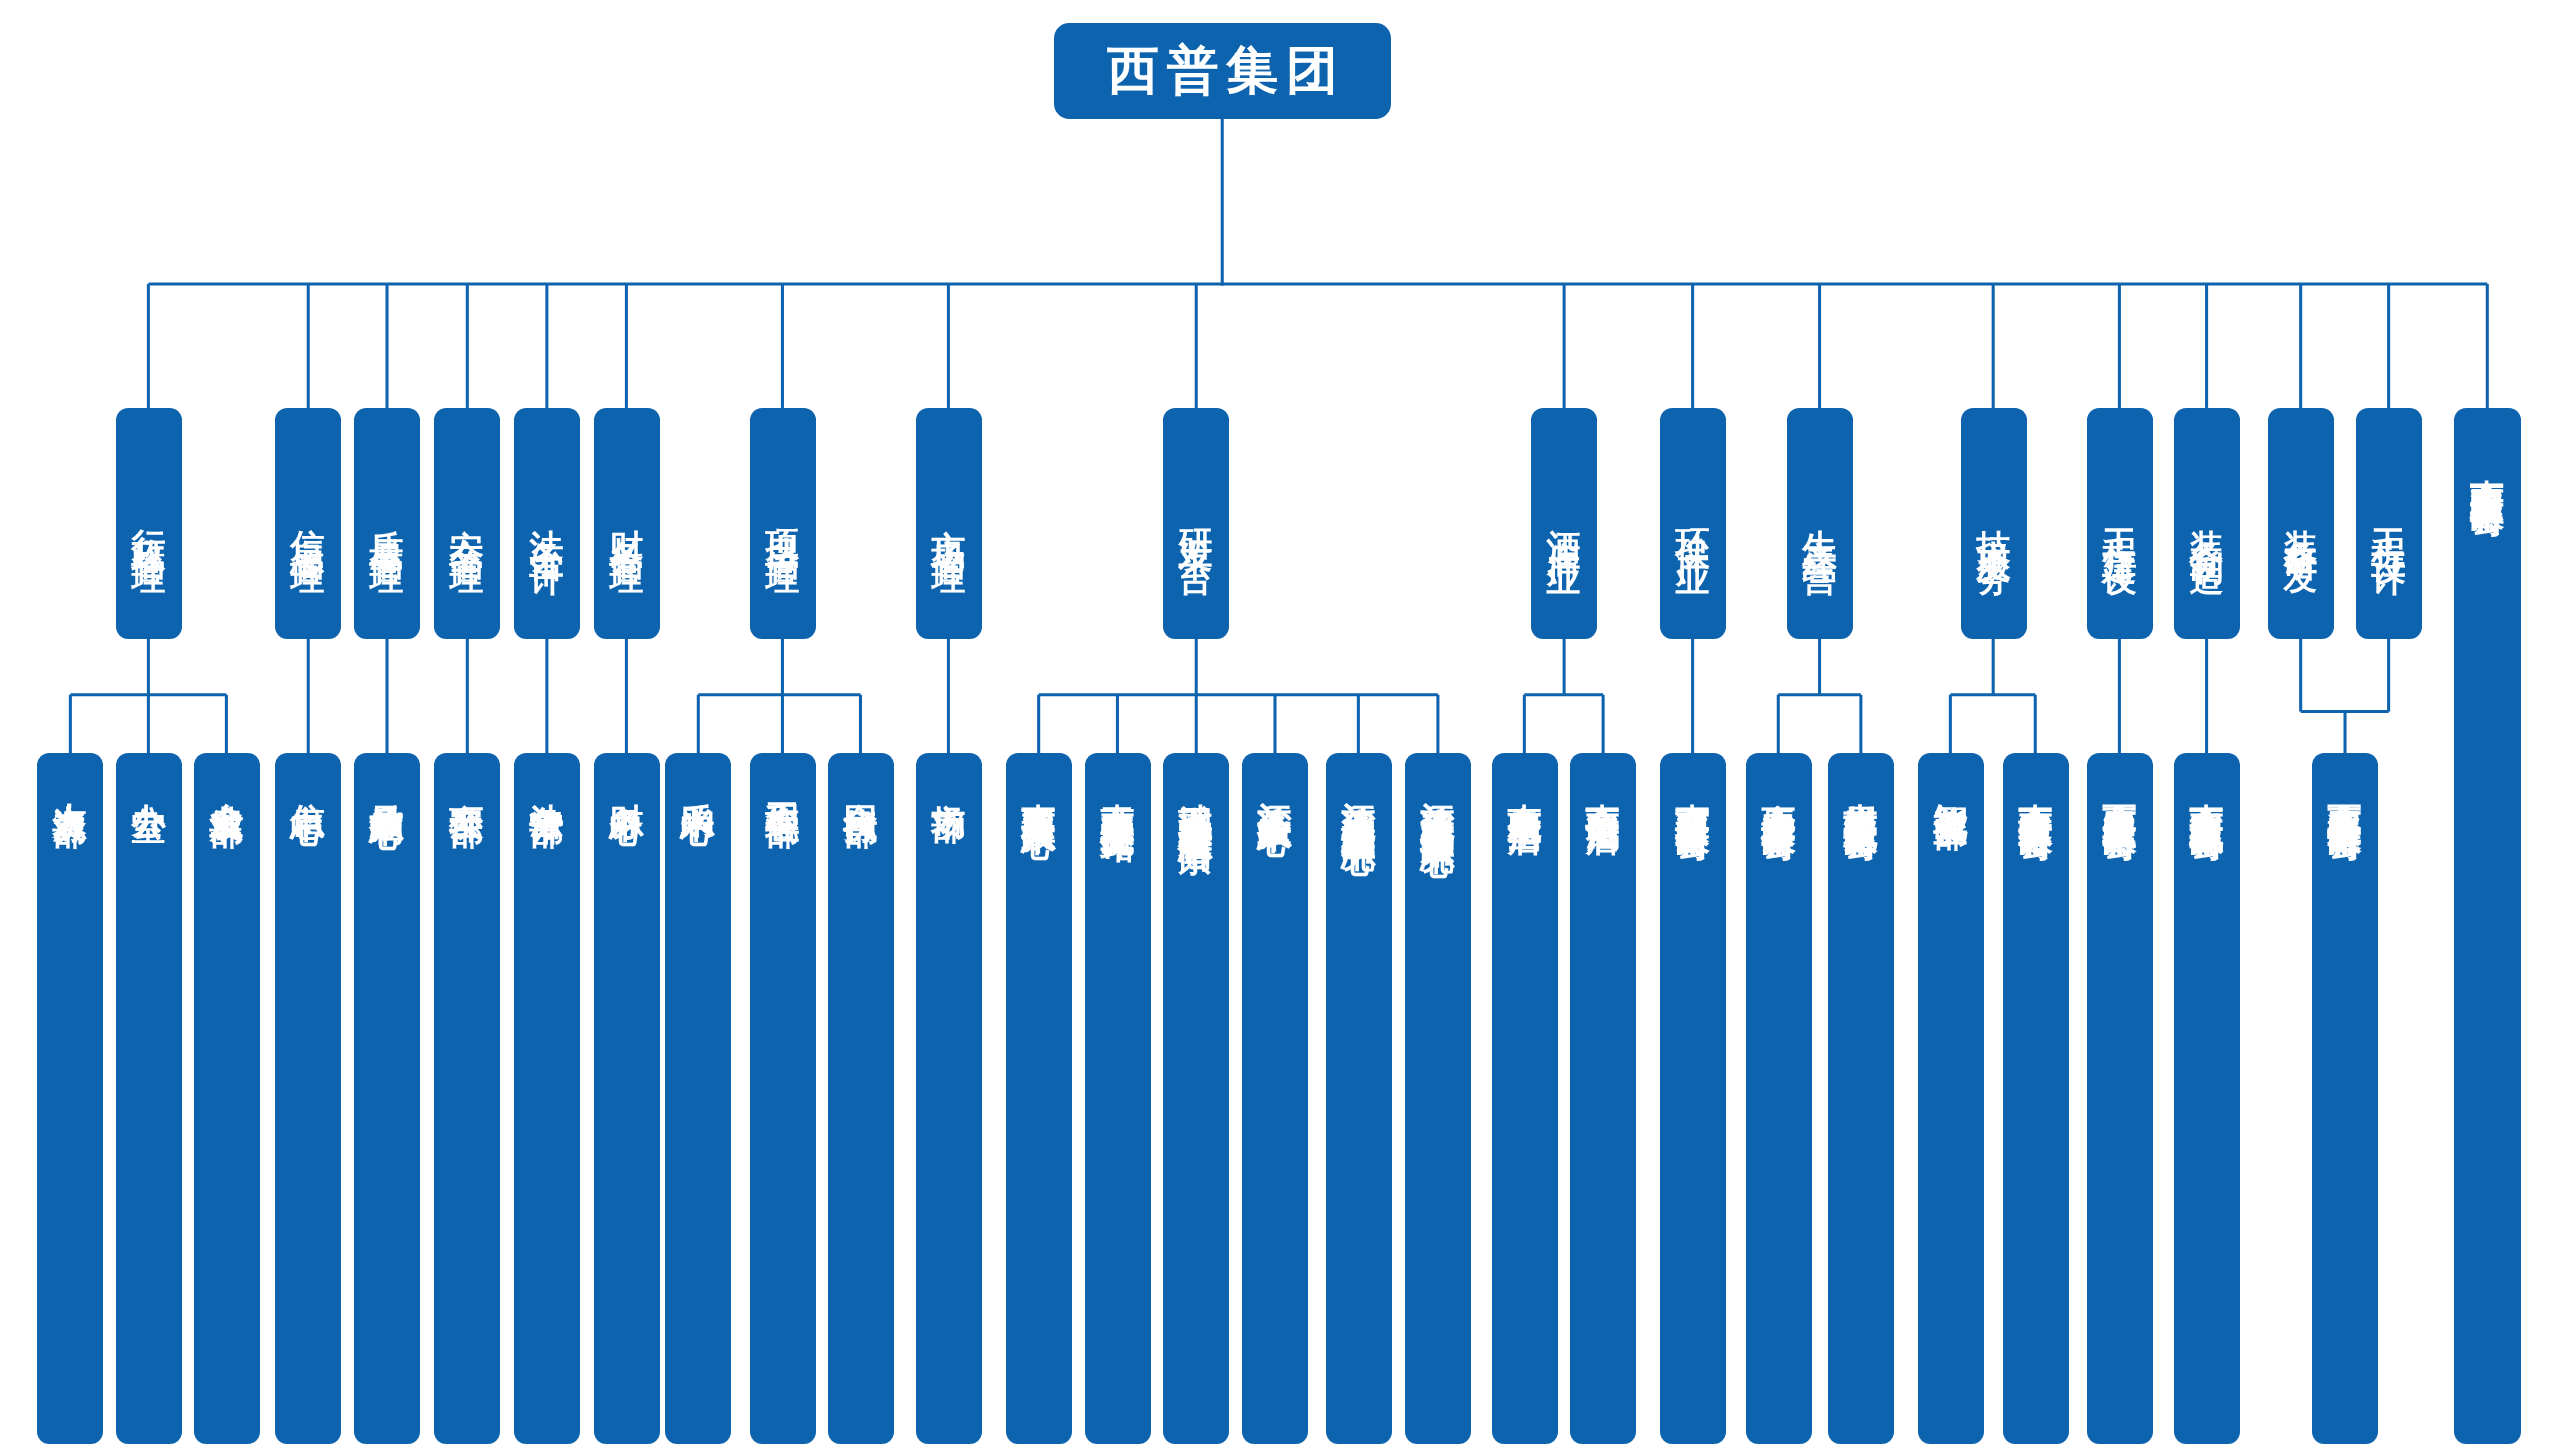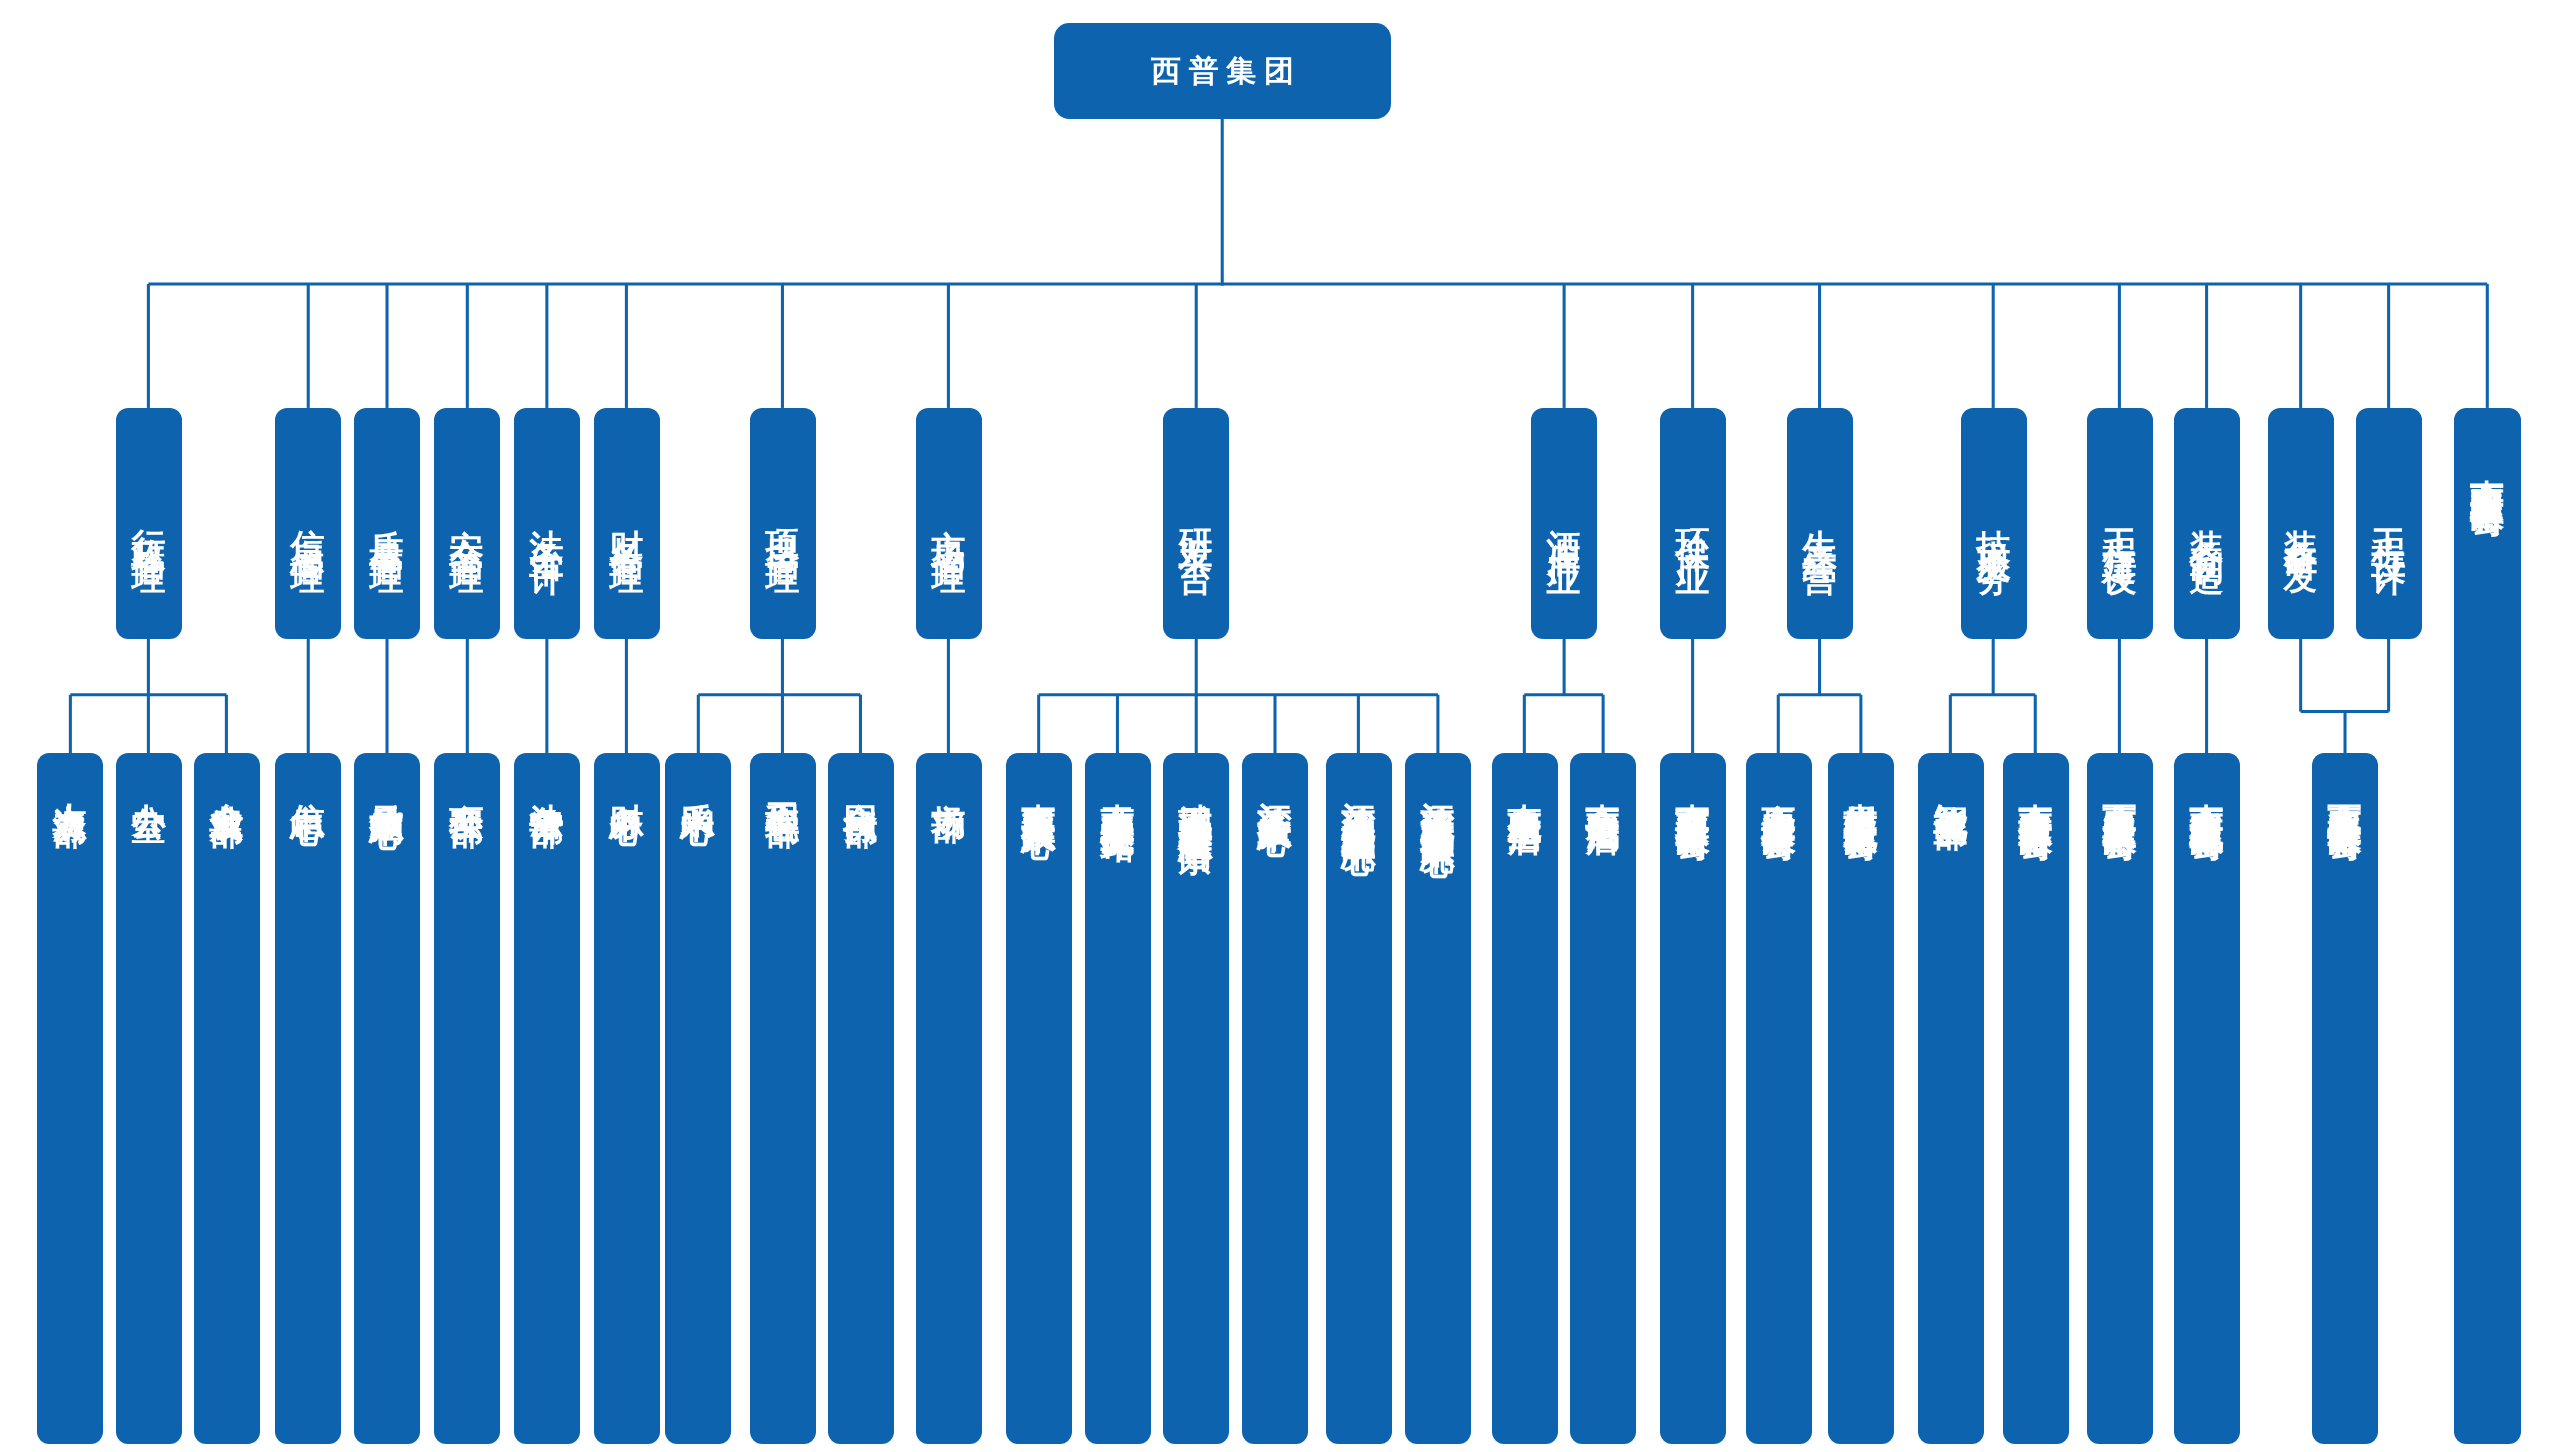--- a/index.html
+++ b/index.html
@@ -16,21 +16,21 @@
     position:absolute;
     background:var(--node-fill,#0E63AE);
     color:#ffffff;
     border-radius:12.2px;
     display:flex;
     justify-content:center;
     box-sizing:border-box;
   }
   .root-node{align-items:center;border-radius:15.3px;}
   .h-label{
-    font-size:30px;
+    font-size:52px;
     font-weight:bold;
     letter-spacing:7.6px;
     text-indent:7.6px;
     white-space:nowrap;
   }
   .l2{align-items:center;}
   .l3{align-items:flex-start;padding-top:23px;}
   .tall{align-items:flex-start;padding-top:44px;}
   .v-label{
     writing-mode:vertical-rl;

